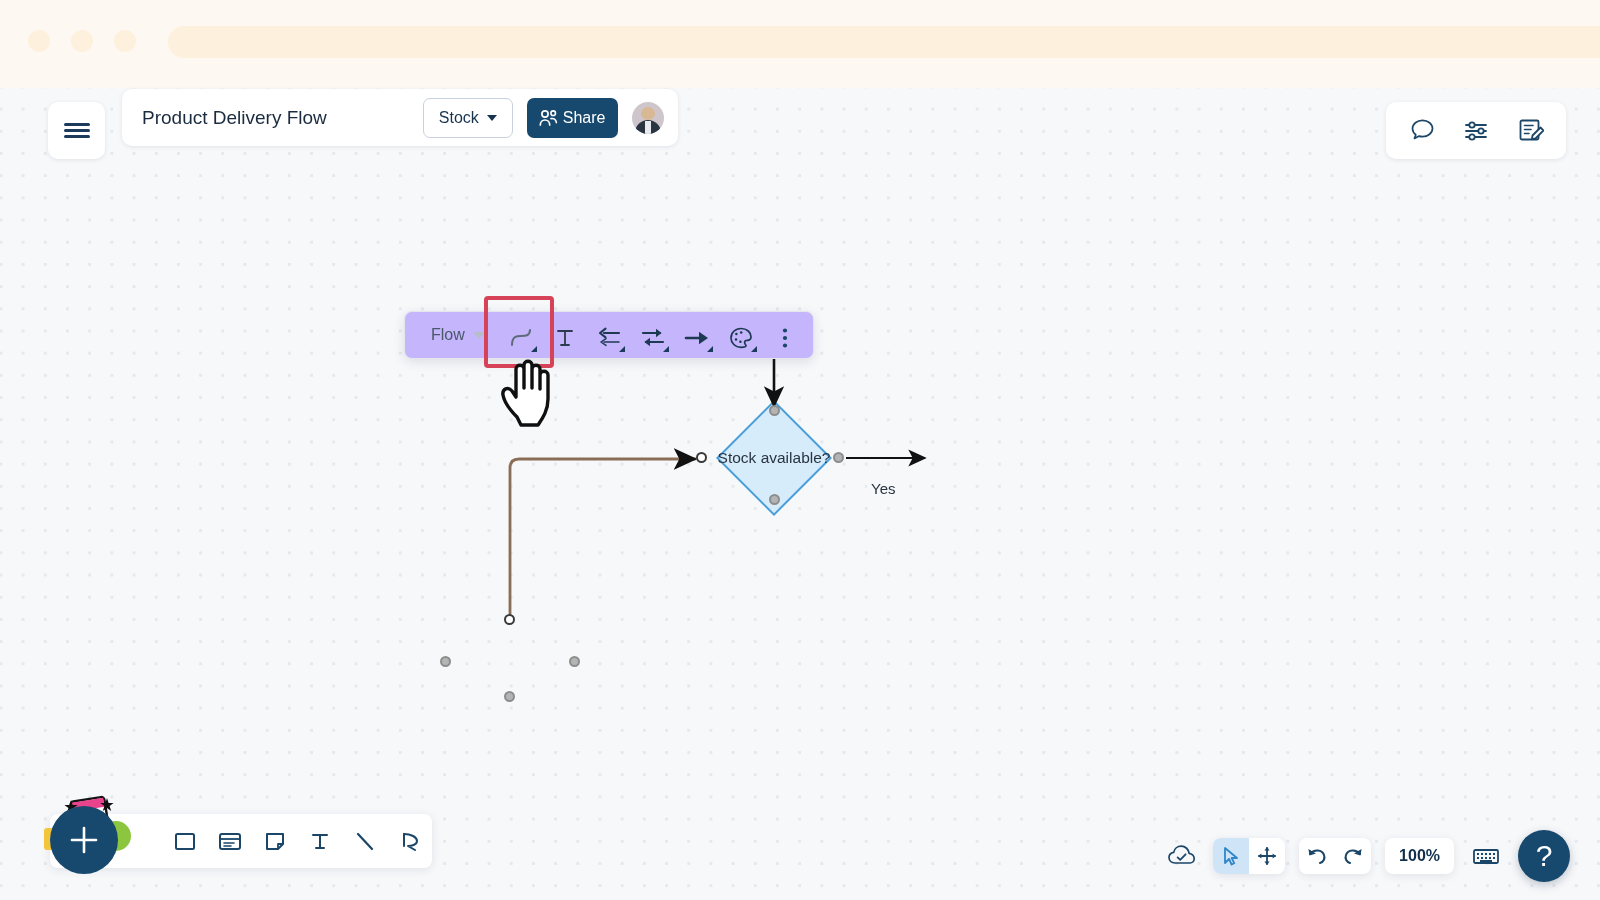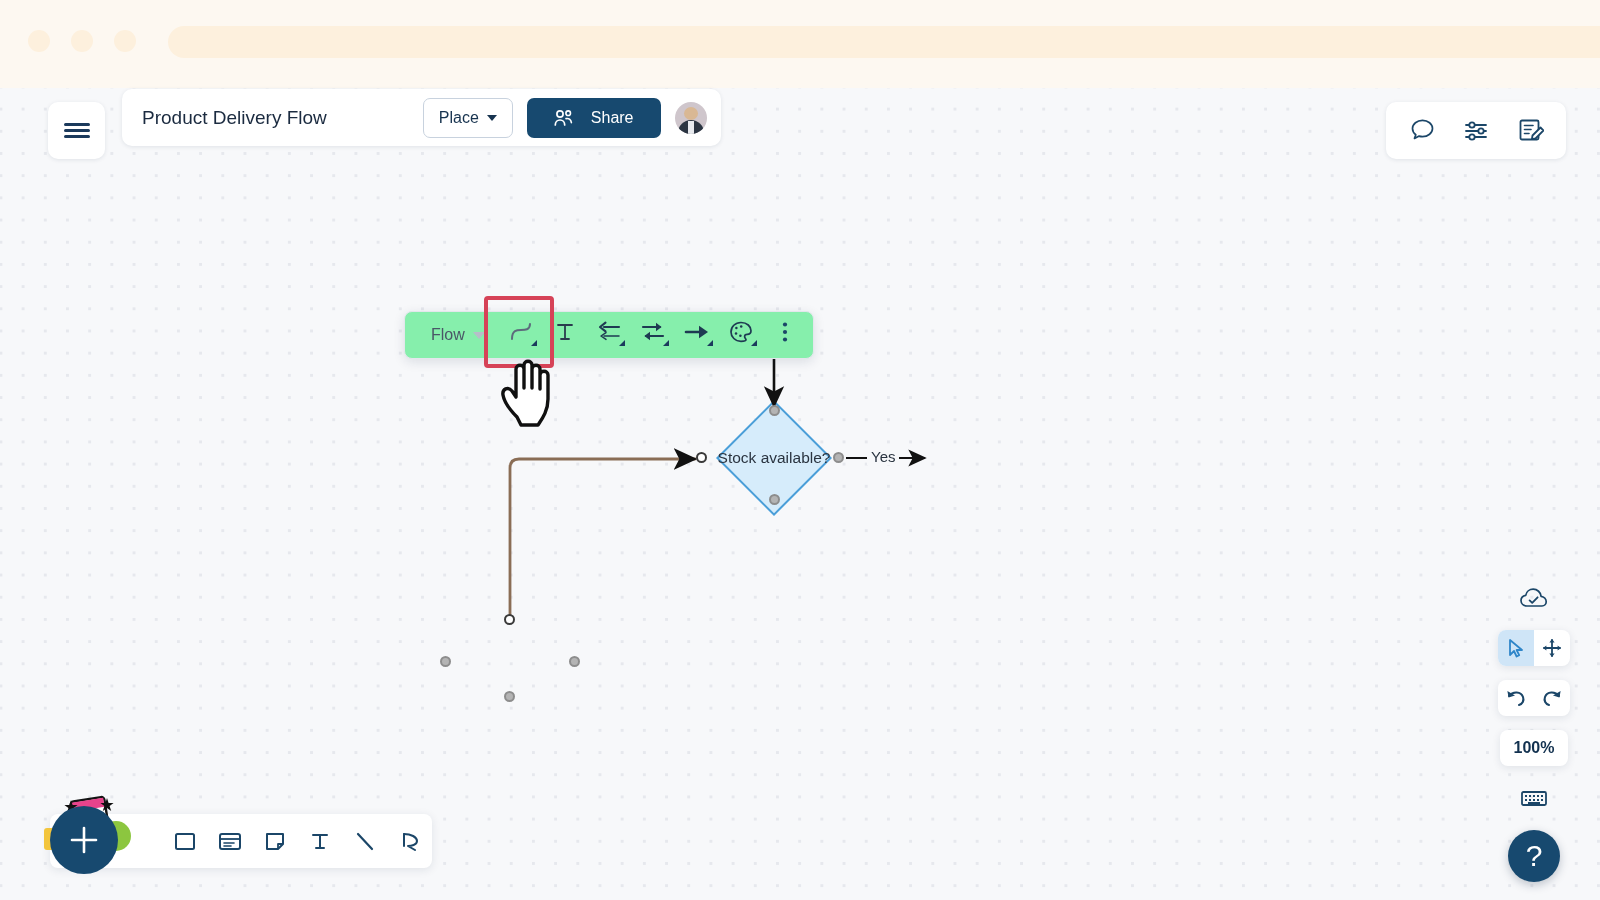--- a/index.html
+++ b/index.html
@@ -48,22 +48,22 @@
     display: flex; align-items: center; padding: 0 14px 0 20px; gap: 14px;
   }
   .doc-title { font-size: 19px; color: #1b2b40; white-space: nowrap; margin-right: 82px; }
   .export-btn {
     display:flex; align-items:center; gap:8px;
     height: 40px; padding: 0 15px; border: 1px solid #c8d2de; border-radius: 7px;
     background: #fff; font-size: 16px; color: #17334f; cursor: pointer; white-space: nowrap;
   }
   .caret-down { width:0;height:0;border-left:5px solid transparent;border-right:5px solid transparent;border-top:6px solid #17334f; }
   .share-btn {
-    display:flex; align-items:center; gap:17px;
-    height: 40px; padding: 0 27px; border-radius: 7px;
+    display:flex; align-items:center; gap:4px;
+    height: 40px; padding: 0 12px; border-radius: 7px;
     background: #17496f; color: #fff; font-size: 16px; cursor: pointer; white-space: nowrap;
   }
   .avatar {
     width: 32px; height: 32px; border-radius: 50%; overflow:hidden; flex:none;
     background: #cfc6cc; position: relative; cursor: pointer;
   }
   .avatar::before { content:""; position:absolute; left:9px; top:5px; width:14px; height:13px; border-radius:50%; background:#d9b894; }
   .avatar::after { content:""; position:absolute; left:3px; top:18px; width:26px; height:16px; border-radius:13px 13px 0 0; background:#2b3542; }
   .avatar .tie { position:absolute; left:13px; top:19px; width:6px; height:14px; background:#e8eaee; z-index:2; }
 
@@ -104,23 +104,23 @@
 
   
   .conn { position:absolute; z-index:3; pointer-events:none; }
 
   
   .docs { position:absolute; left: 443px; top: 612px; width: 132px; height: 88px; cursor: move; }
 
   
   .fl-toolbar {
     position:absolute; left: 404px; top: 311px; height: 48px;
-    background:#86efac; border:1px solid #e3e7ec; border-radius: 8px;
+    background:#c4b5fd; border:1px solid #e3e7ec; border-radius: 8px;
     box-shadow: 0 3px 12px rgba(16,36,64,.12);
-    display:flex; align-items:flex-start; padding: 0 6px; z-index: 20;
+    display:flex; align-items:flex-end; padding: 0 6px; z-index: 20;
   }
   .fl-flow {
     display:flex; align-items:center; gap:8px; padding: 0 14px 0 20px; height:100%;
     font-size:16px; color:#4a5767; cursor:pointer;
   }
   .caret-gray { width:0;height:0;border-left:6px solid transparent;border-right:6px solid transparent;border-top:7px solid #b6bec9; }
   .fl-btn {
     width: 44px; height: 40px; display:flex; align-items:center; justify-content:center;
     cursor:pointer; position:relative; border-radius:4px;
   }
@@ -140,38 +140,38 @@
     display:flex; align-items:center; gap: 0; padding-left: 112px;
   }
   .bl-btn { width: 52px; height: 54px; display:flex; align-items:center; justify-content:center; cursor:pointer; }
   .plus-fab {
     position:absolute; left: 50px; top: 806px; width: 68px; height: 68px; border-radius:50%;
     background:#17496f; display:flex; align-items:center; justify-content:center; cursor:pointer; z-index:12;
   }
   .deco { position:absolute; z-index: 11; }
 
   
-  .br-wrap { position:absolute; right: 30px; bottom: 18px; display:flex; align-items:center; gap: 14px; z-index: 12; flex-direction: column; }
+  .br-wrap { position:absolute; right: 30px; bottom: 18px; display:flex; align-items:center; gap: 14px; z-index: 12; }
   .br-cloud { width: 34px; height:34px; display:flex;align-items:center;justify-content:center; cursor:pointer; }
   .br-group { display:flex; background:#fff; border-radius:8px; box-shadow:0 2px 8px rgba(16,36,64,.10); overflow:hidden; }
   .br-item { width: 36px; height:36px; display:flex;align-items:center;justify-content:center;cursor:pointer; }
   .br-item.active { background:#cfe5f7; }
   .br-zoom {
     background:#fff; border-radius:8px; box-shadow:0 2px 8px rgba(16,36,64,.10);
     height:36px; padding: 0 14px; display:flex;align-items:center;justify-content:center;
     font-size:16px; font-weight:bold; color:#12314f; cursor:pointer;
   }
   .br-kbd { width: 36px;height:36px;display:flex;align-items:center;justify-content:center;cursor:pointer; }
   .help-fab {
     width: 52px; height: 52px; border-radius:50%; background:#17496f; color:#fff;
     display:flex;align-items:center;justify-content:center; font-size:30px; cursor:pointer;
     box-shadow:0 3px 10px rgba(16,36,64,.25);
   }
   .conn-label {
-    position:absolute; font-size:15px; color:#2a3440; background:#f7f8fa; padding: 0 4px; z-index:5;
+    position:absolute; font-size:15px; color:#2a3440; background:#f7f8fa; padding: 0 4px; z-index:5;margin-top:32px;
   }
 </style>
 </head>
 <body>
 
 <div id="app">
 
   <div class="chrome">
     <div class="chrome-dots">
       <div class="chrome-dot"></div>
@@ -188,21 +188,21 @@
       <span class="bar"></span>
         <span class="bar"></span>
         <span class="bar"></span>
     </div>
   </div>
 
   <div class="title-card">
     <div class="doc-title">Product Delivery Flow</div>
 
     <div class="export-btn">
-      <span>Place</span>
+      <span>Stock</span>
       <span class="caret-down"></span>
     </div>
 
     <div class="share-btn">
       <svg width="20" height="18" viewBox="0 0 20 18">
         <circle cx="6" cy="5" r="3.1" fill="none" stroke="#fff" stroke-width="1.7"></circle>
         <path d="M1.3 16c0-3 2.1-5 4.7-5s4.7 2 4.7 5" fill="none" stroke="#fff" stroke-width="1.7" stroke-linecap="round"></path>
         <circle cx="14.2" cy="4.2" r="2.3" fill="none" stroke="#fff" stroke-width="1.6"></circle>
         <path d="M12 9.6c2.6-.6 5 .9 5.4 4" fill="none" stroke="#fff" stroke-width="1.6" stroke-linecap="round"></path>
       </svg>

